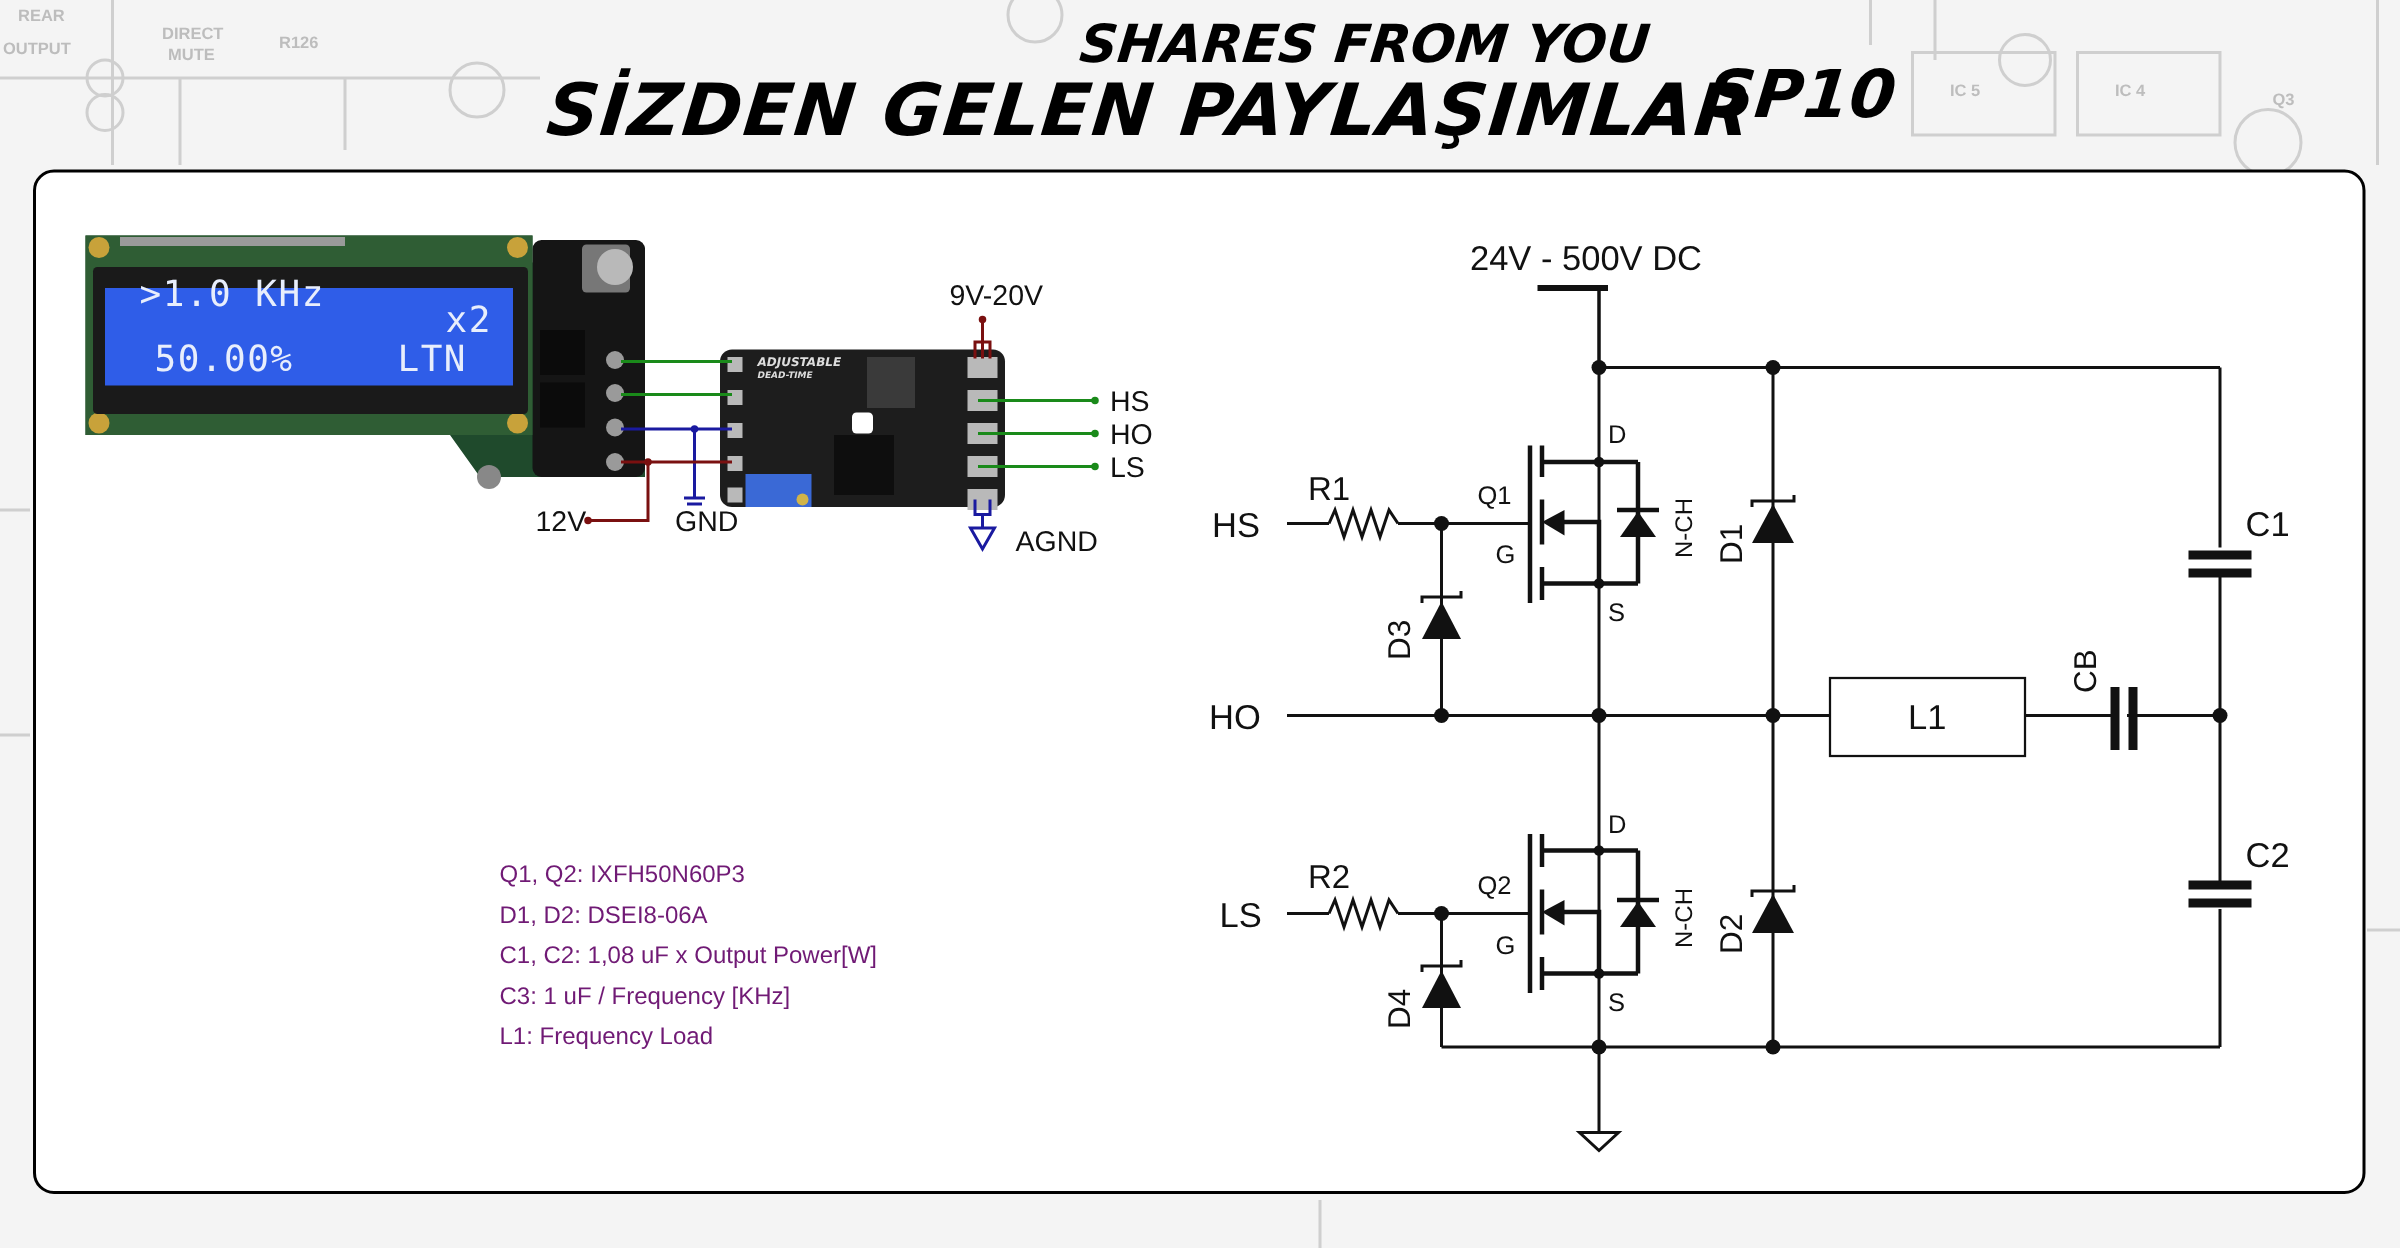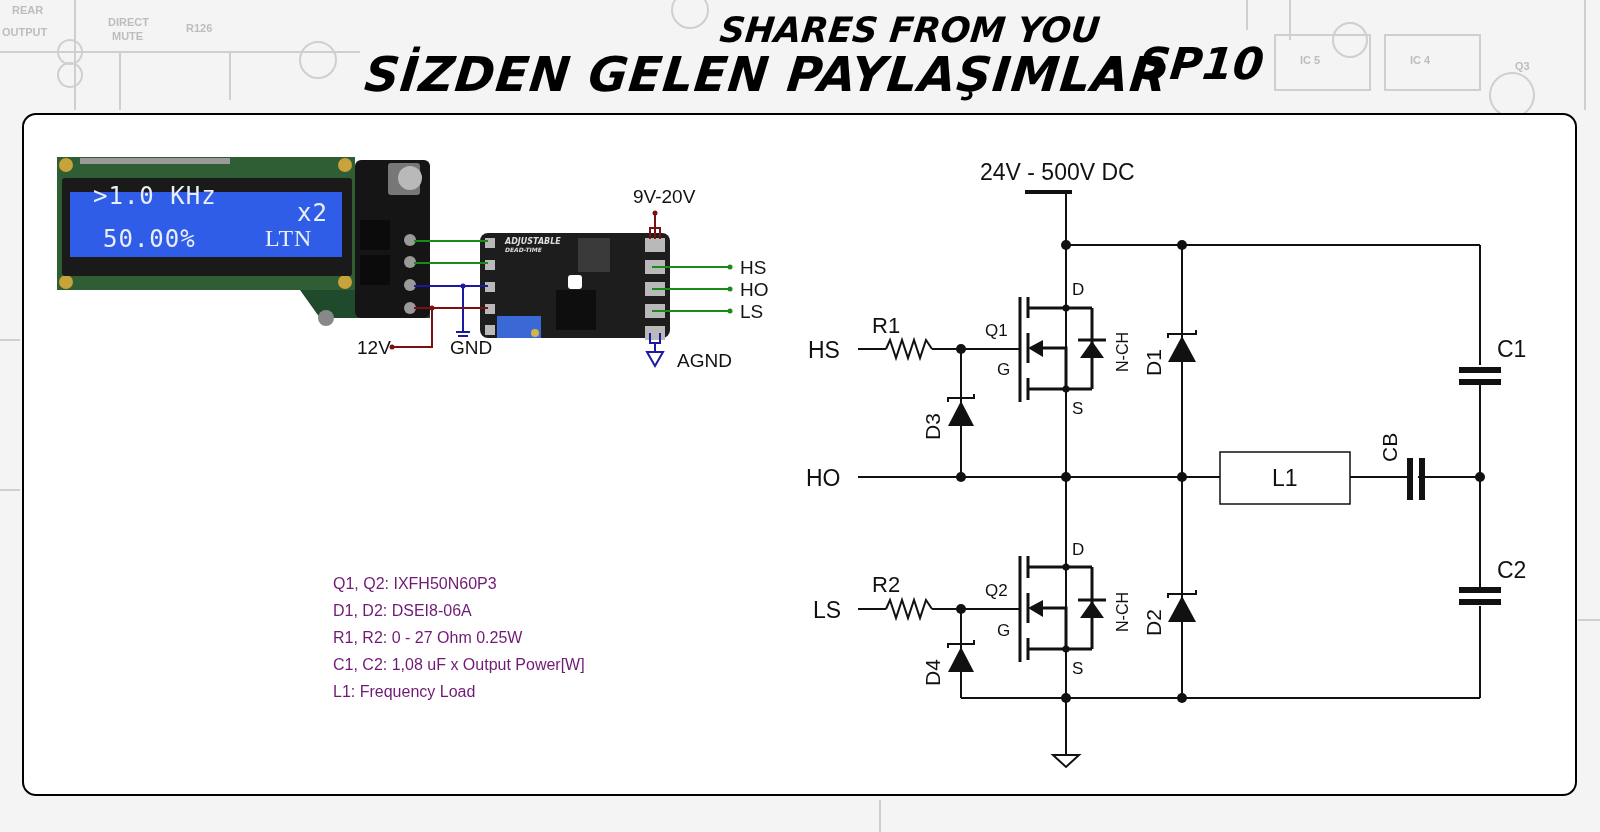--- a/index.html
+++ b/index.html
@@ -280,21 +280,21 @@
     <text x="1497" y="357" font-size="23">C1</text>
     <text x="1497" y="578" font-size="23">C2</text>
     <text transform="translate(1397,462) rotate(-90)" font-size="21">CB</text>
     <text x="1272" y="486" font-size="23">L1</text>
   </g>
 </svg>
 
 <div class="lcd-text" style="left:93px;top:182px;">&gt;1.0 KHz</div>
 <div class="lcd-text" style="left:297px;top:199px;">x2</div>
 <div class="lcd-text" style="left:103px;top:225px;">50.00%</div>
-<div class="lcd-text" style="left:265px;top:225px;font-family:Liberation Serif, serif;">LTN</div>
+<div class="lcd-text" style="left:265px;top:225px;">LTN</div>
 
 <div class="bom">
   <div>Q1, Q2: IXFH50N60P3</div>
   <div>D1, D2: DSEI8-06A</div>
-  <div>R1, R2: 0 - 27 Ohm 0.25W</div>
   <div>C1, C2: 1,08 uF x Output Power[W]</div>
+  <div>C3: 1 uF / Frequency [KHz]</div>
   <div>L1: Frequency Load</div>
 </div>
 
 </body></html>

